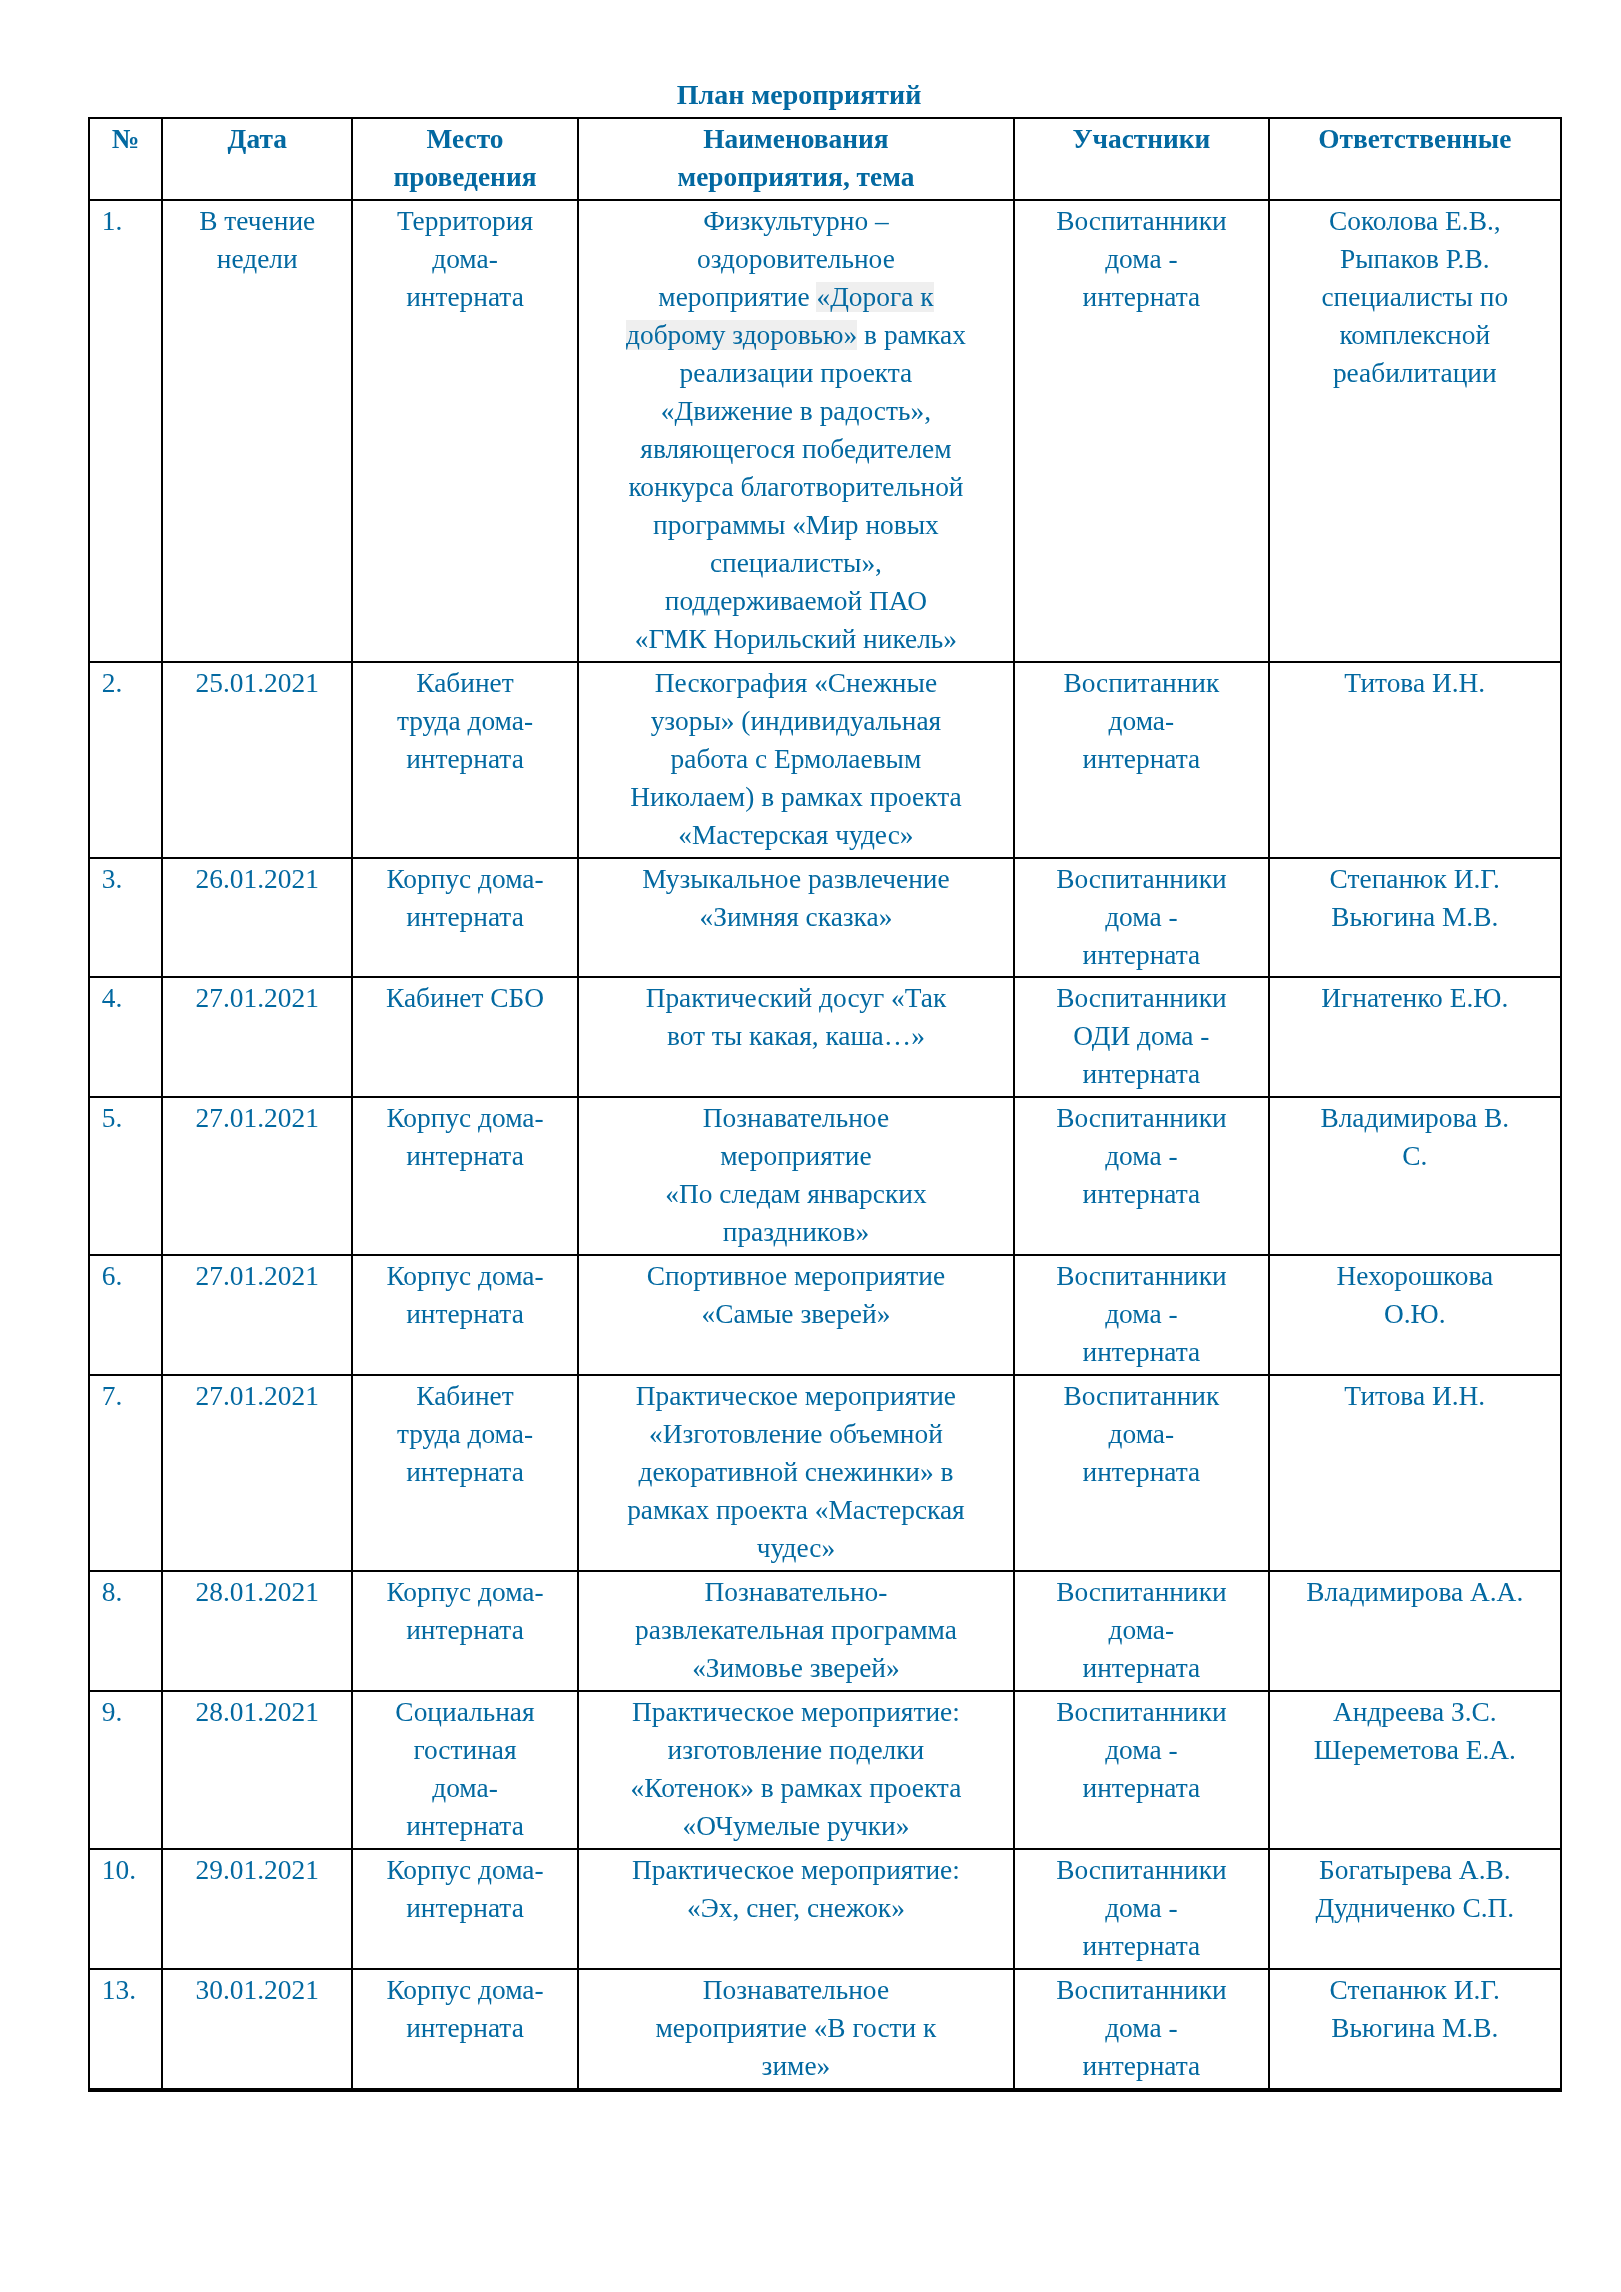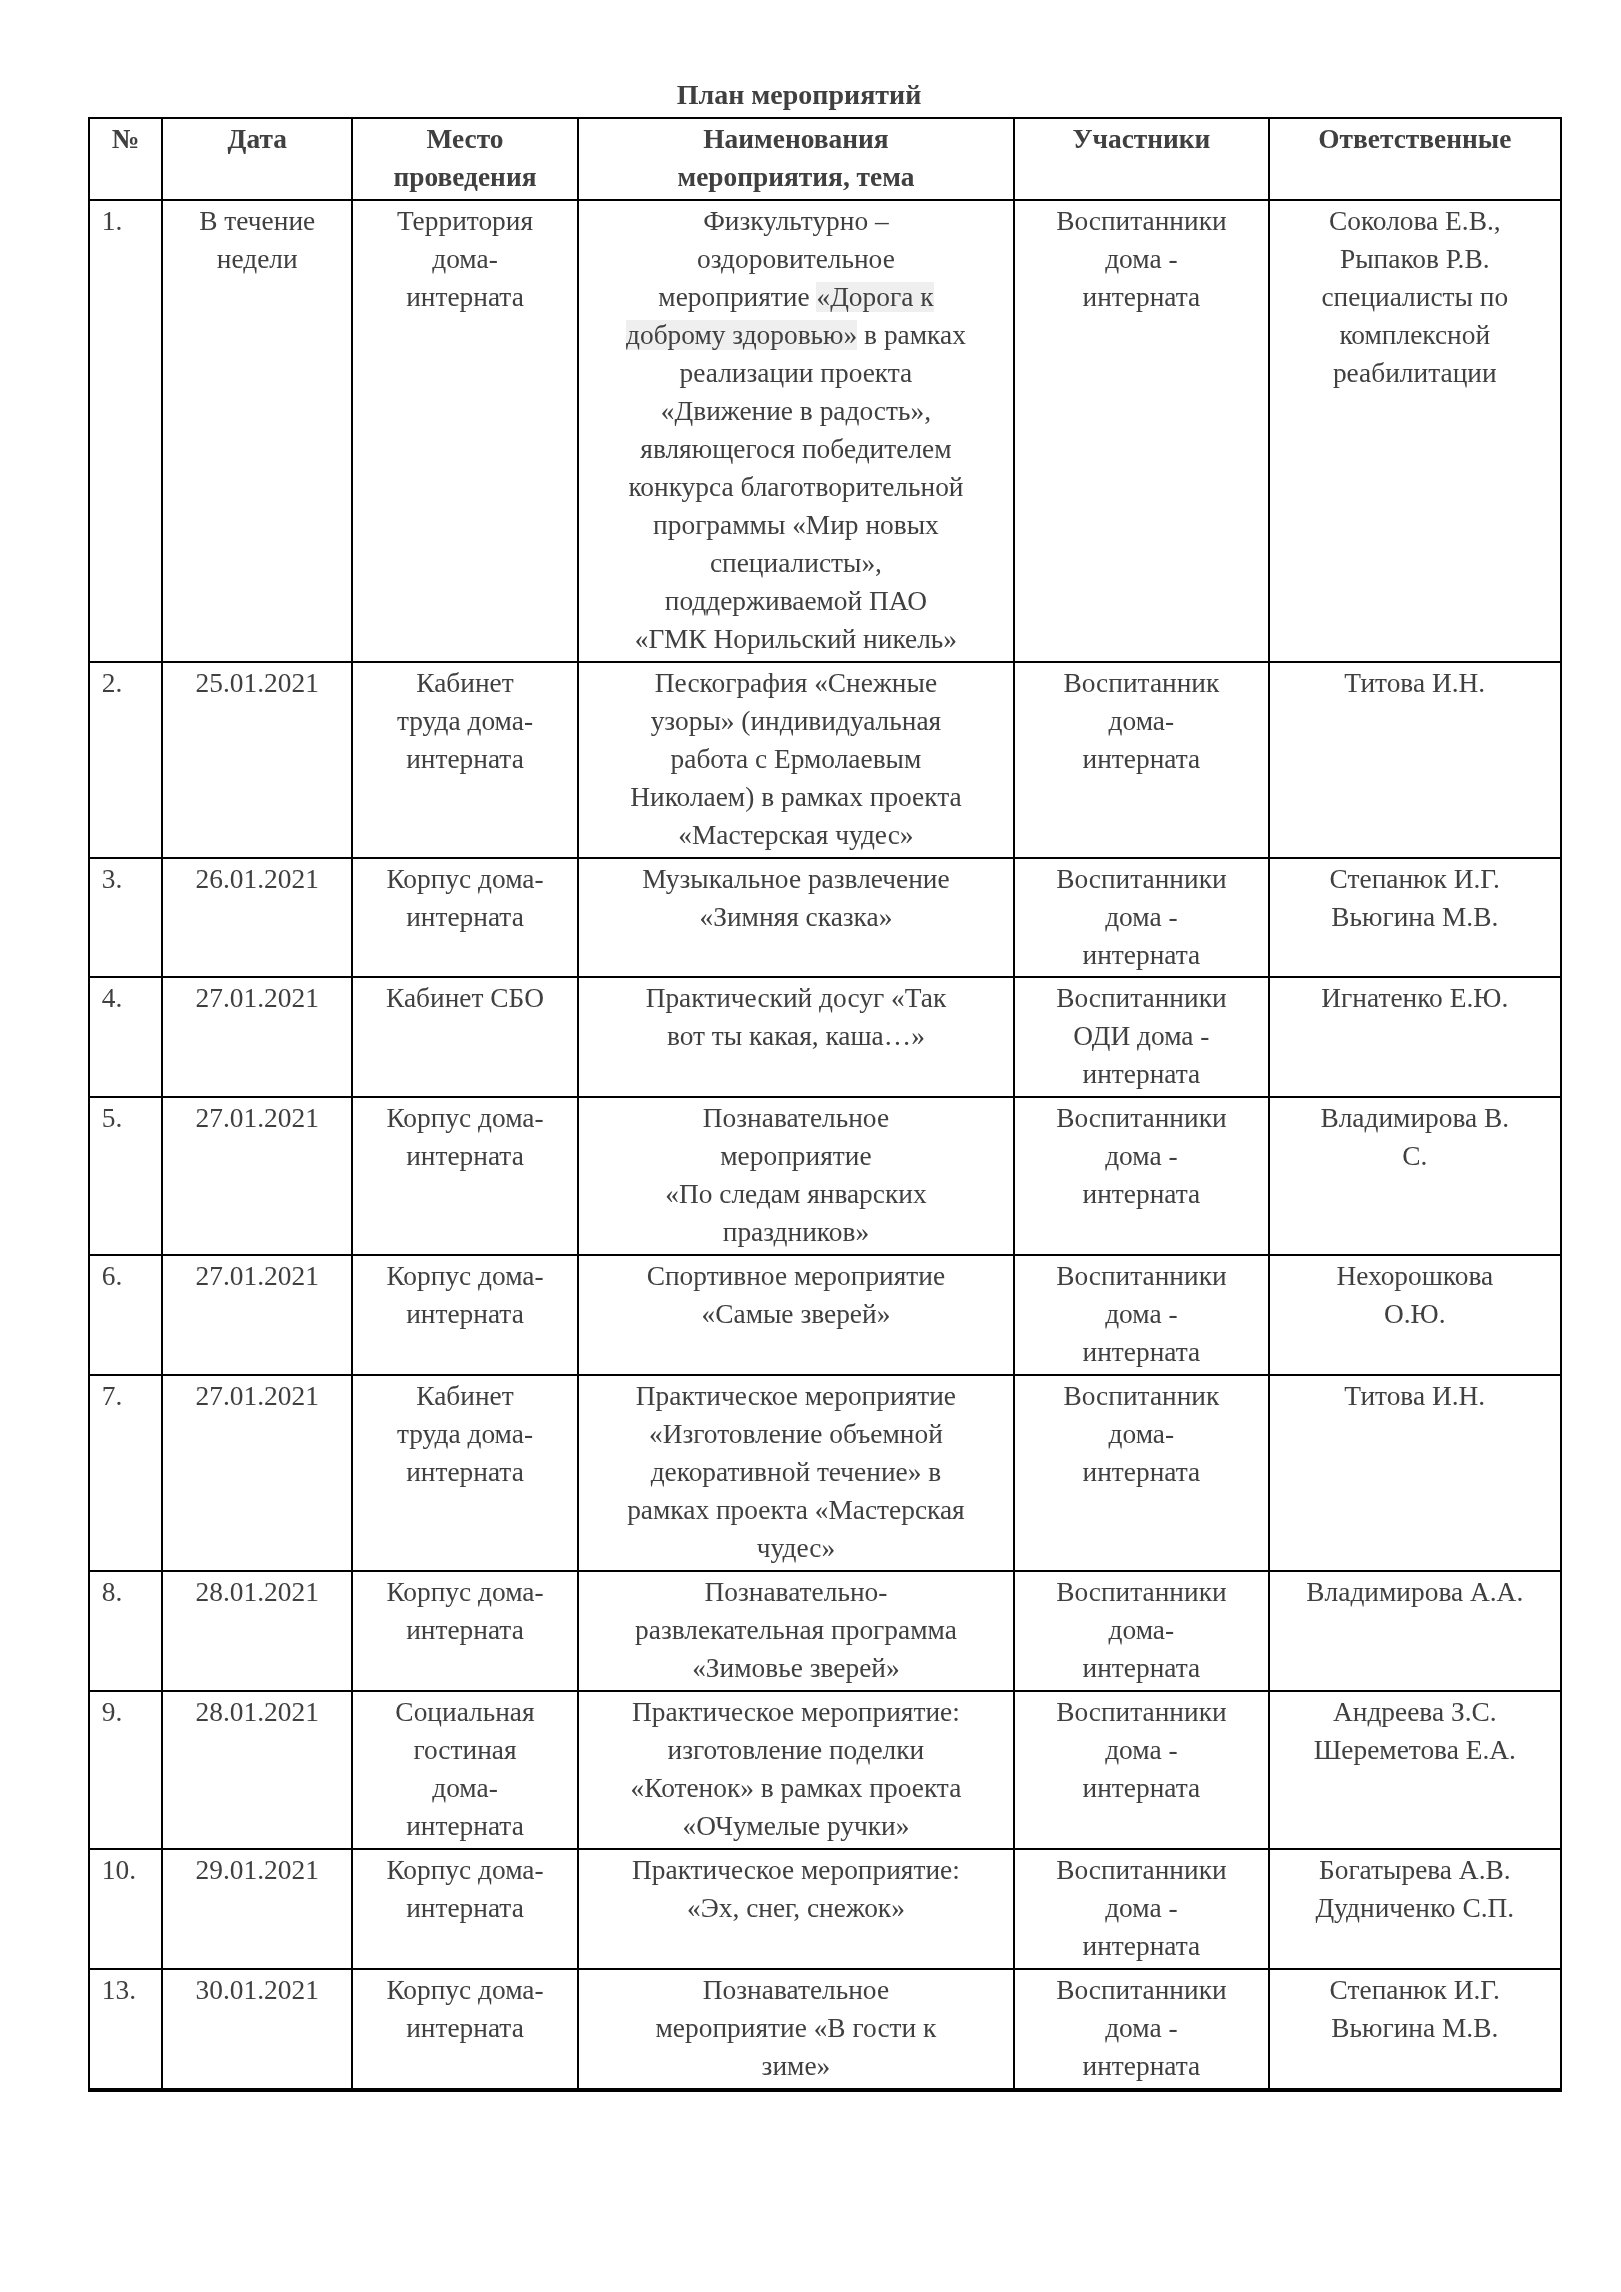--- a/index.html
+++ b/index.html
@@ -5,21 +5,21 @@
   html, body {
     margin: 0;
     padding: 0;
     background: #ffffff;
   }
   .page {
     position: relative;
     width: 1598px;
     height: 2293px;
     background: #ffffff;
-    color: #404040;
+    color: #0369a1;
     font-family: "Liberation Serif", "DejaVu Serif", serif;
     overflow: hidden;
   }
   .title-block {
     padding-top: 76px;
   }
   .doc-title {
     text-align: center;
     font-weight: bold;
     font-size: 28px;
@@ -191,21 +191,21 @@
 О.Ю.</td>
         </tr>
         <tr>
           <td class="col-num">7.</td>
           <td class="col-date">27.01.2021</td>
           <td class="col-place">Кабинет
 труда дома-
 интерната</td>
           <td class="col-name"><span>Практическое мероприятие
 «Изготовление объемной
-декоративной течение» в
+декоративной снежинки» в
 рамках проекта «Мастерская
 чудес»</span></td>
           <td class="col-participants">Воспитанник
 дома-
 интерната</td>
           <td class="col-responsible">Титова И.Н.</td>
         </tr>
         <tr>
           <td class="col-num">8.</td>
           <td class="col-date">28.01.2021</td>

